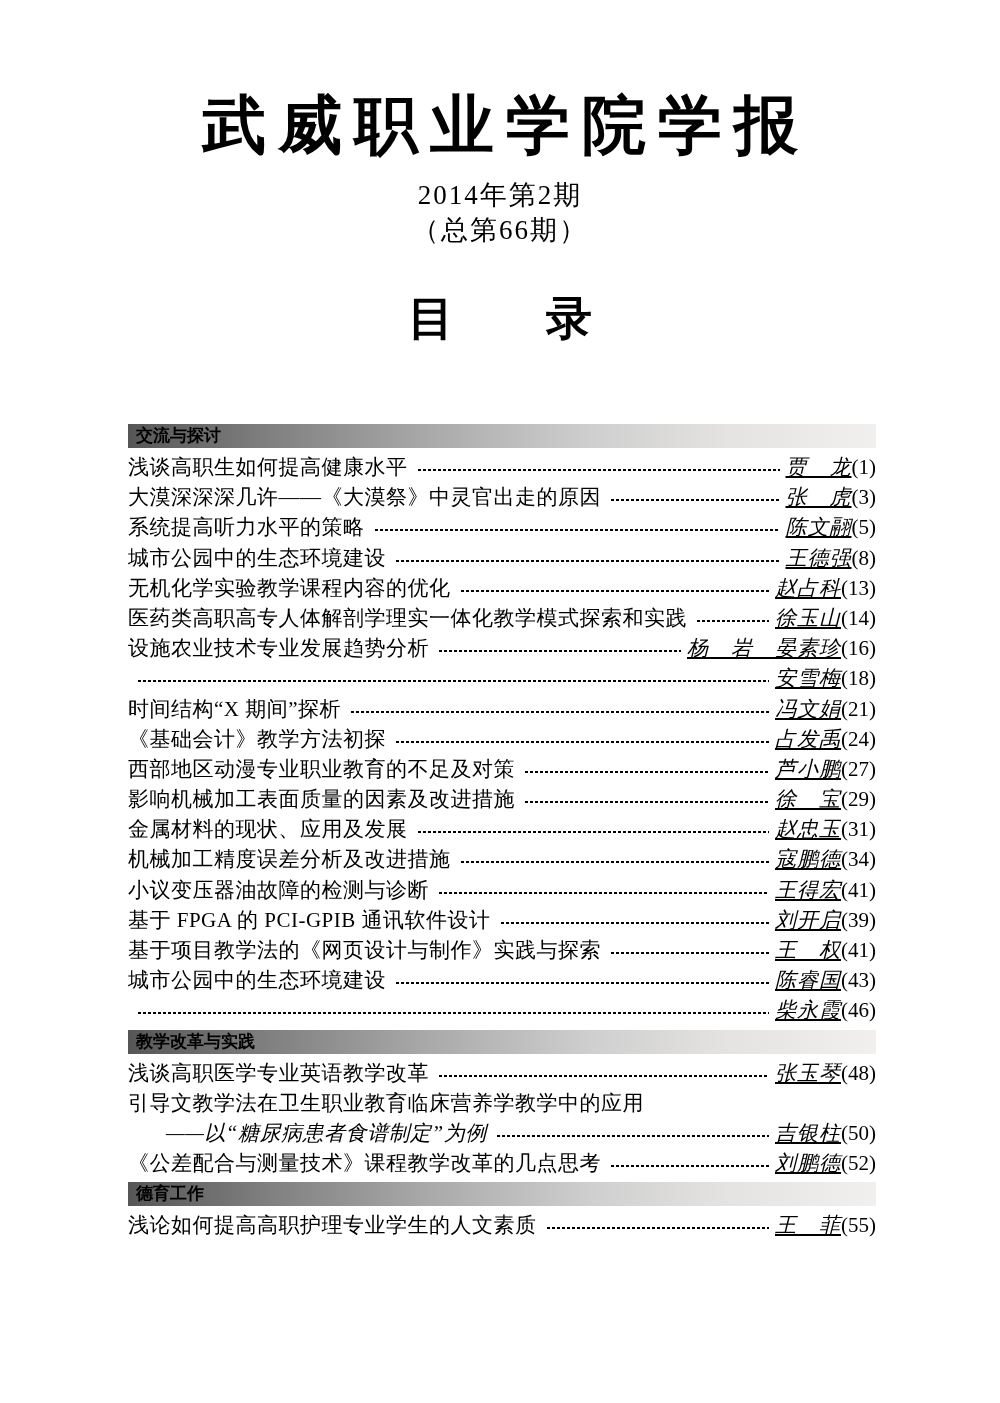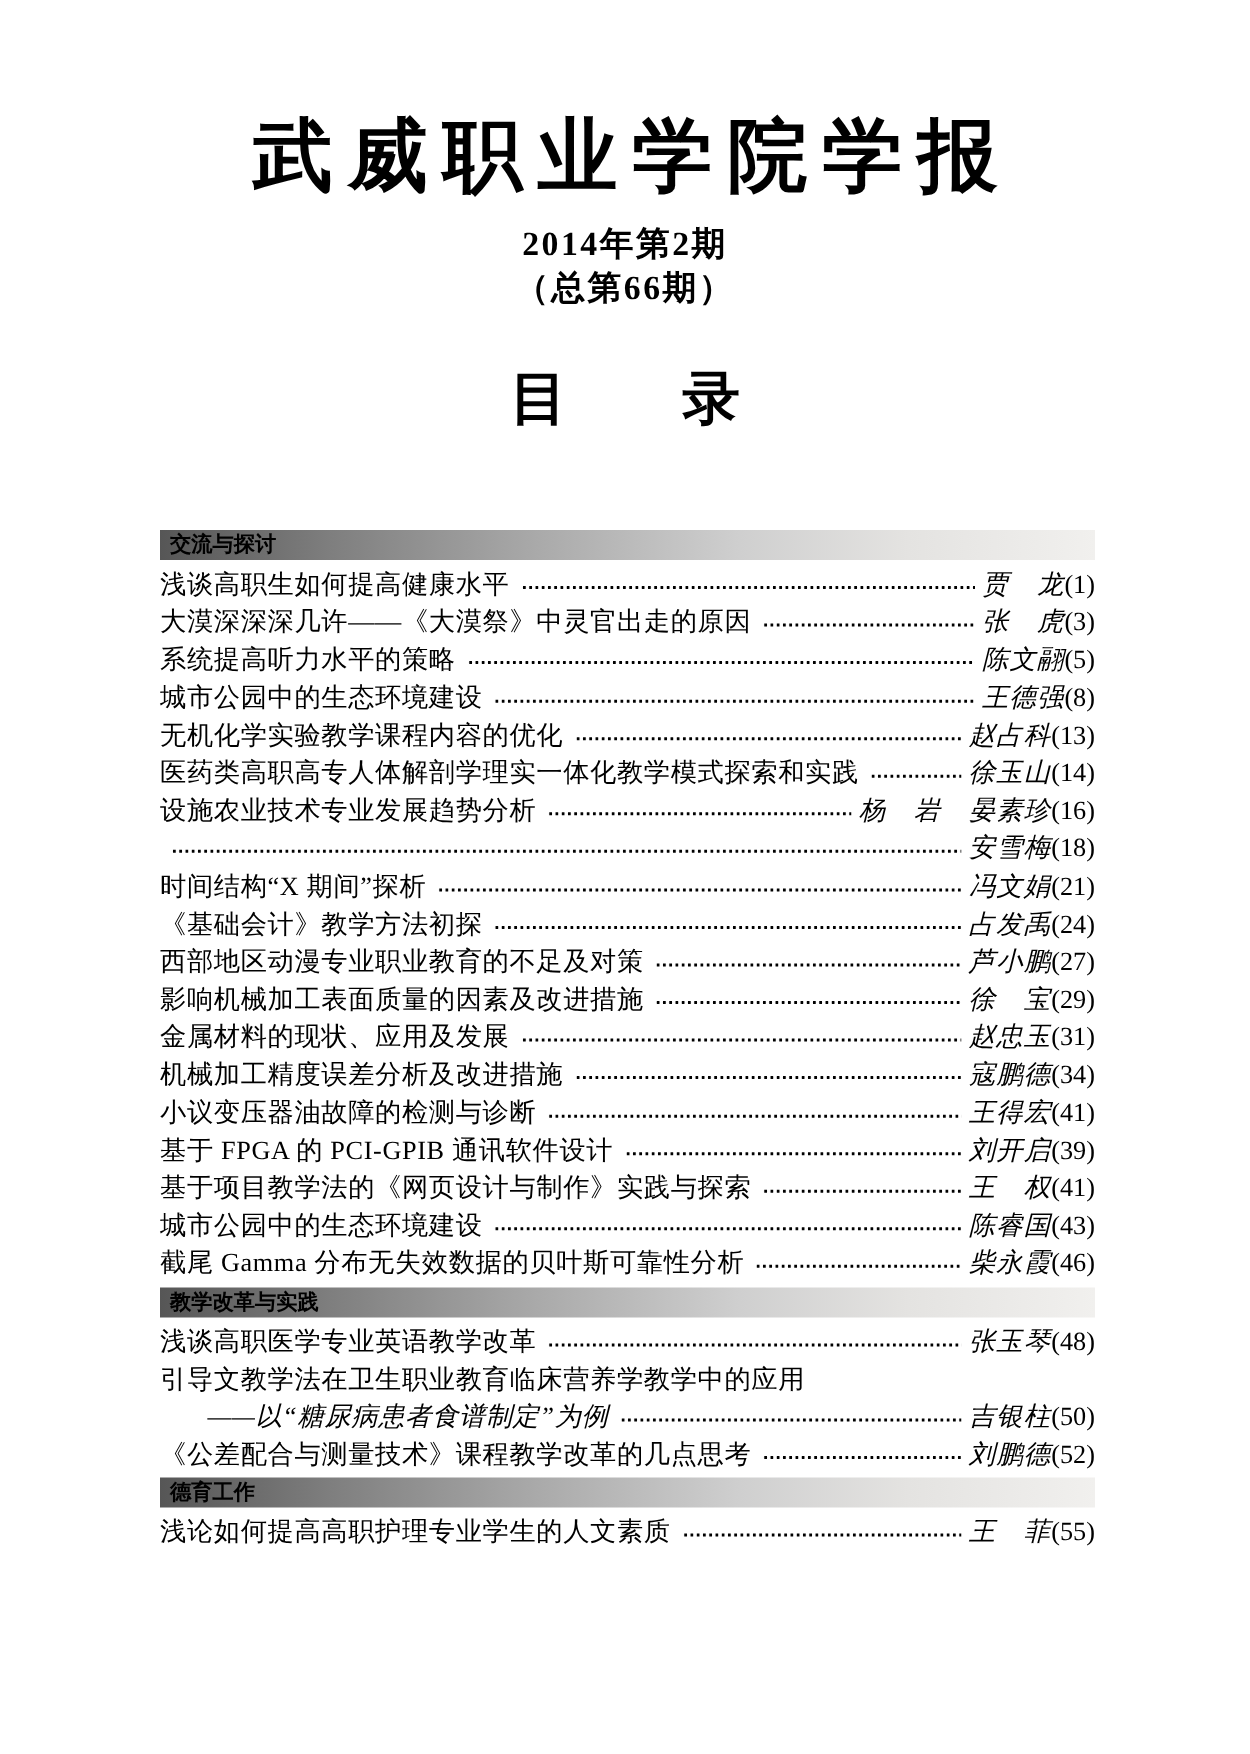--- a/index.html
+++ b/index.html
@@ -16,26 +16,26 @@
   
   .masthead { position: absolute; top: 0; left: 0; width: 1000px; text-align: center; }
   .journal-title {
     margin: 0;
     padding-top: 86px;
     font-size: 64px;
     line-height: 78px;
     font-weight: 700;
     letter-spacing: 12px;
     text-indent: 12px;
-    font-family: Liberation Serif, serif;
+    font-family: Liberation Sans, sans-serif;
   }
   .issue-line {
     font-size: 27px;
     line-height: 35px;
-    font-weight: 700;
+    font-weight: 400;
     letter-spacing: 2px;
   }
   .issue-line.first { margin-top: 14px; }
   .toc-heading {
     margin: 0;
     margin-top: 44px;
     font-size: 46px;
     line-height: 54px;
     font-weight: 700;
   }
@@ -80,20 +80,21 @@
     background-image: radial-gradient(circle, #000 1.15px, rgba(0,0,0,0) 1.45px);
     background-size: 5px 4px;
     background-repeat: repeat-x;
     background-position: 0 16px;
   }
   .author {
     flex: 0 0 auto;
     font-style: italic;
     letter-spacing: 1px;
     font-family: "Liberation Serif", "DejaVu Serif", serif;
+    text-decoration: underline;
   }
   .pageno { flex: 0 0 auto; font-style: normal; letter-spacing: 0; }
 </style>
 </head>
 <body>
 
 <div class="page">
 
   <header class="masthead">
     <h1 class="journal-title">武威职业学院学报</h1>
@@ -228,21 +229,20 @@
   </div>
 
   <div class="row">
     <span class="title">城市公园中的生态环境建设</span>
     <span class="dots"></span>
     <span class="author">陈睿国</span>
     <span class="pageno">(43)</span>
   </div>
 
   <div class="row">
-    <span class="title">截尾 Gamma 分布无失效数据的贝叶斯可靠性分析</span>
     <span class="dots"></span>
     <span class="author">柴永霞</span>
     <span class="pageno">(46)</span>
   </div>
 </div>
   </section>
 
   <section>
     <div class="section-bar">
       <span class="section-title">教学改革与实践</span>

